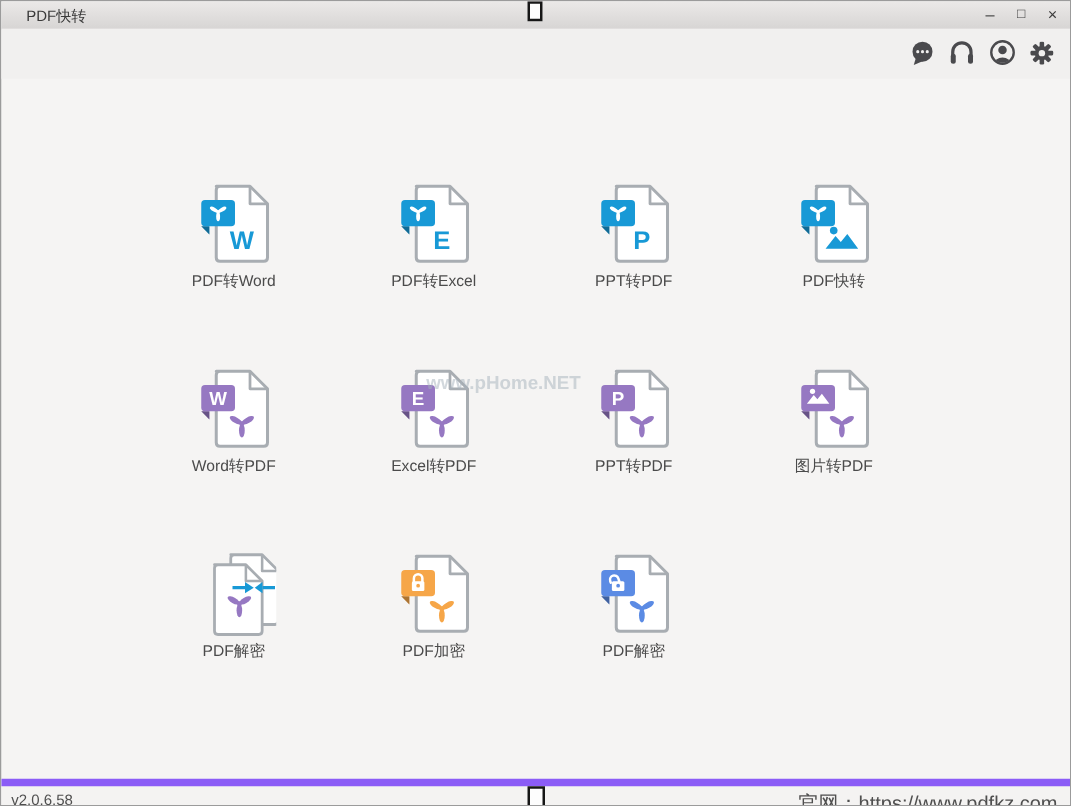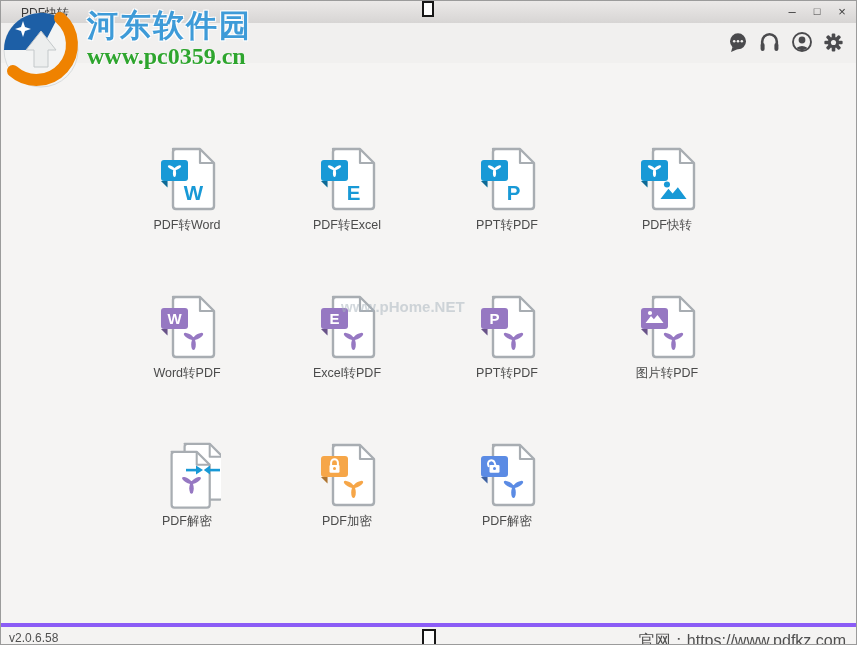--- a/index.html
+++ b/index.html
@@ -14,21 +14,21 @@
     background:linear-gradient(#ebe9e8,#d7d5d4);border-bottom:1px solid #cfcdcc;}
   .title-text{position:absolute;left:20px;top:4px;font-size:12px;color:#3a3a3a;}
   .controls{position:absolute;right:6px;top:2px;display:flex;gap:9px;}
   .ctrl{width:16px;height:17px;text-align:center;font-size:13px;line-height:17px;color:#3c3c3c;cursor:default;}
   .ctrl.max{font-size:11px;}
   
   .headerband{position:absolute;left:0;top:22px;width:100%;height:40px;background:#f1f0ef;}
   .hicons{position:absolute;right:12px;top:31px;display:flex;gap:11px;align-items:center;z-index:5;}
   .hicon{width:21px;height:20px;display:flex;align-items:center;justify-content:center;cursor:pointer;}
   
-  .statusbar{position:absolute;left:0;bottom:0;width:100%;height:21px;background:#f4f3f2;border-top:4px solid #8b5cf6;box-sizing:border-box;}
+  .statusbar{position:absolute;left:0;bottom:0;width:100%;height:21px;background:#f4f3f2;border-top:6px solid #8b5cf6;box-sizing:border-box;}
   .version{position:absolute;left:8px;top:4px;font-size:12px;color:#4f4f4f;}
   .website{position:absolute;right:10px;top:4px;font-size:16px;color:#4f4f4f;cursor:pointer;}
   
   .grid{position:absolute;left:106px;top:139px;display:grid;
     grid-template-columns:repeat(4,160px);grid-template-rows:repeat(3,148px);}
   .cell{display:flex;flex-direction:column;align-items:center;cursor:pointer;}
   .cell .icon{margin-top:6px;width:68px;height:68px;}
   .cell .label{margin-top:3px;font-size:12.5px;color:#4b4b4b;text-align:right;}
   
   .sitemark{position:absolute;left:0;top:8px;z-index:50;pointer-events:none;display:flex;}
@@ -102,33 +102,20 @@
             <rect x="-1.9" y="-9.6" width="3.8" height="5" rx="1.1" transform="rotate(225)"></rect>
             <rect x="-1.9" y="-9.6" width="3.8" height="5" rx="1.1" transform="rotate(270)"></rect>
             <rect x="-1.9" y="-9.6" width="3.8" height="5" rx="1.1" transform="rotate(315)"></rect>
             <circle r="6"></circle>
           </g>
           <circle r="2.7" fill="#f1f0ef"></circle>
         </svg>
       </div>
     </div>
 
-  <div class="sitemark">
-    <svg width="82" height="80" viewBox="0 0 82 80">
-      <circle cx="40" cy="41" r="37" fill="#f3f4f4" stroke="#d8dbdc"></circle>
-      <path d="M40 41 L3 41 A37 37 0 0 1 57 8 Z" fill="#1d5fa6"></path>
-      <path d="M59 9 A35 35 0 1 1 12 62" fill="none" stroke="#ef8200" stroke-width="12" stroke-linecap="round"></path>
-      <polygon points="22,12 24,18 30,20 24,22 22,28 20,22 14,20 20,18" fill="#ffffff"></polygon>
-      <polygon points="40,22 55,41 47,41 47,58 33,58 33,41 25,41" fill="#eceeee" stroke="#c3c8ca"></polygon>
-    </svg>
-    <div class="sitemark-text">
-      <div class="site-name" style="color: rgb(62, 155, 216);">河东软件园</div>
-      <div class="site-url" style="color: rgb(46, 165, 46);">www.pc0359.cn</div>
-    </div>
-  </div>
 
   <div class="faintmark">www.pHome.NET</div>
 
   <div class="grid" id="grid">
       <div class="cell">
         <div class="icon"><svg width="68" height="68" viewBox="0 0 68 68">
             <g transform="translate(0 0) scale(1)">
               <path d="M20 3 H47 L61 17 V60 Q61 63 58 63 H23 Q20 63 20 60 V6 Q20 3 23 3 Z" fill="#fff" stroke="#a8adb2" stroke-width="2.4" stroke-linejoin="round"></path>
               <path d="M47 3 V17 H61" fill="none" stroke="#a8adb2" stroke-width="2.2" stroke-linejoin="round"></path>
             </g>

